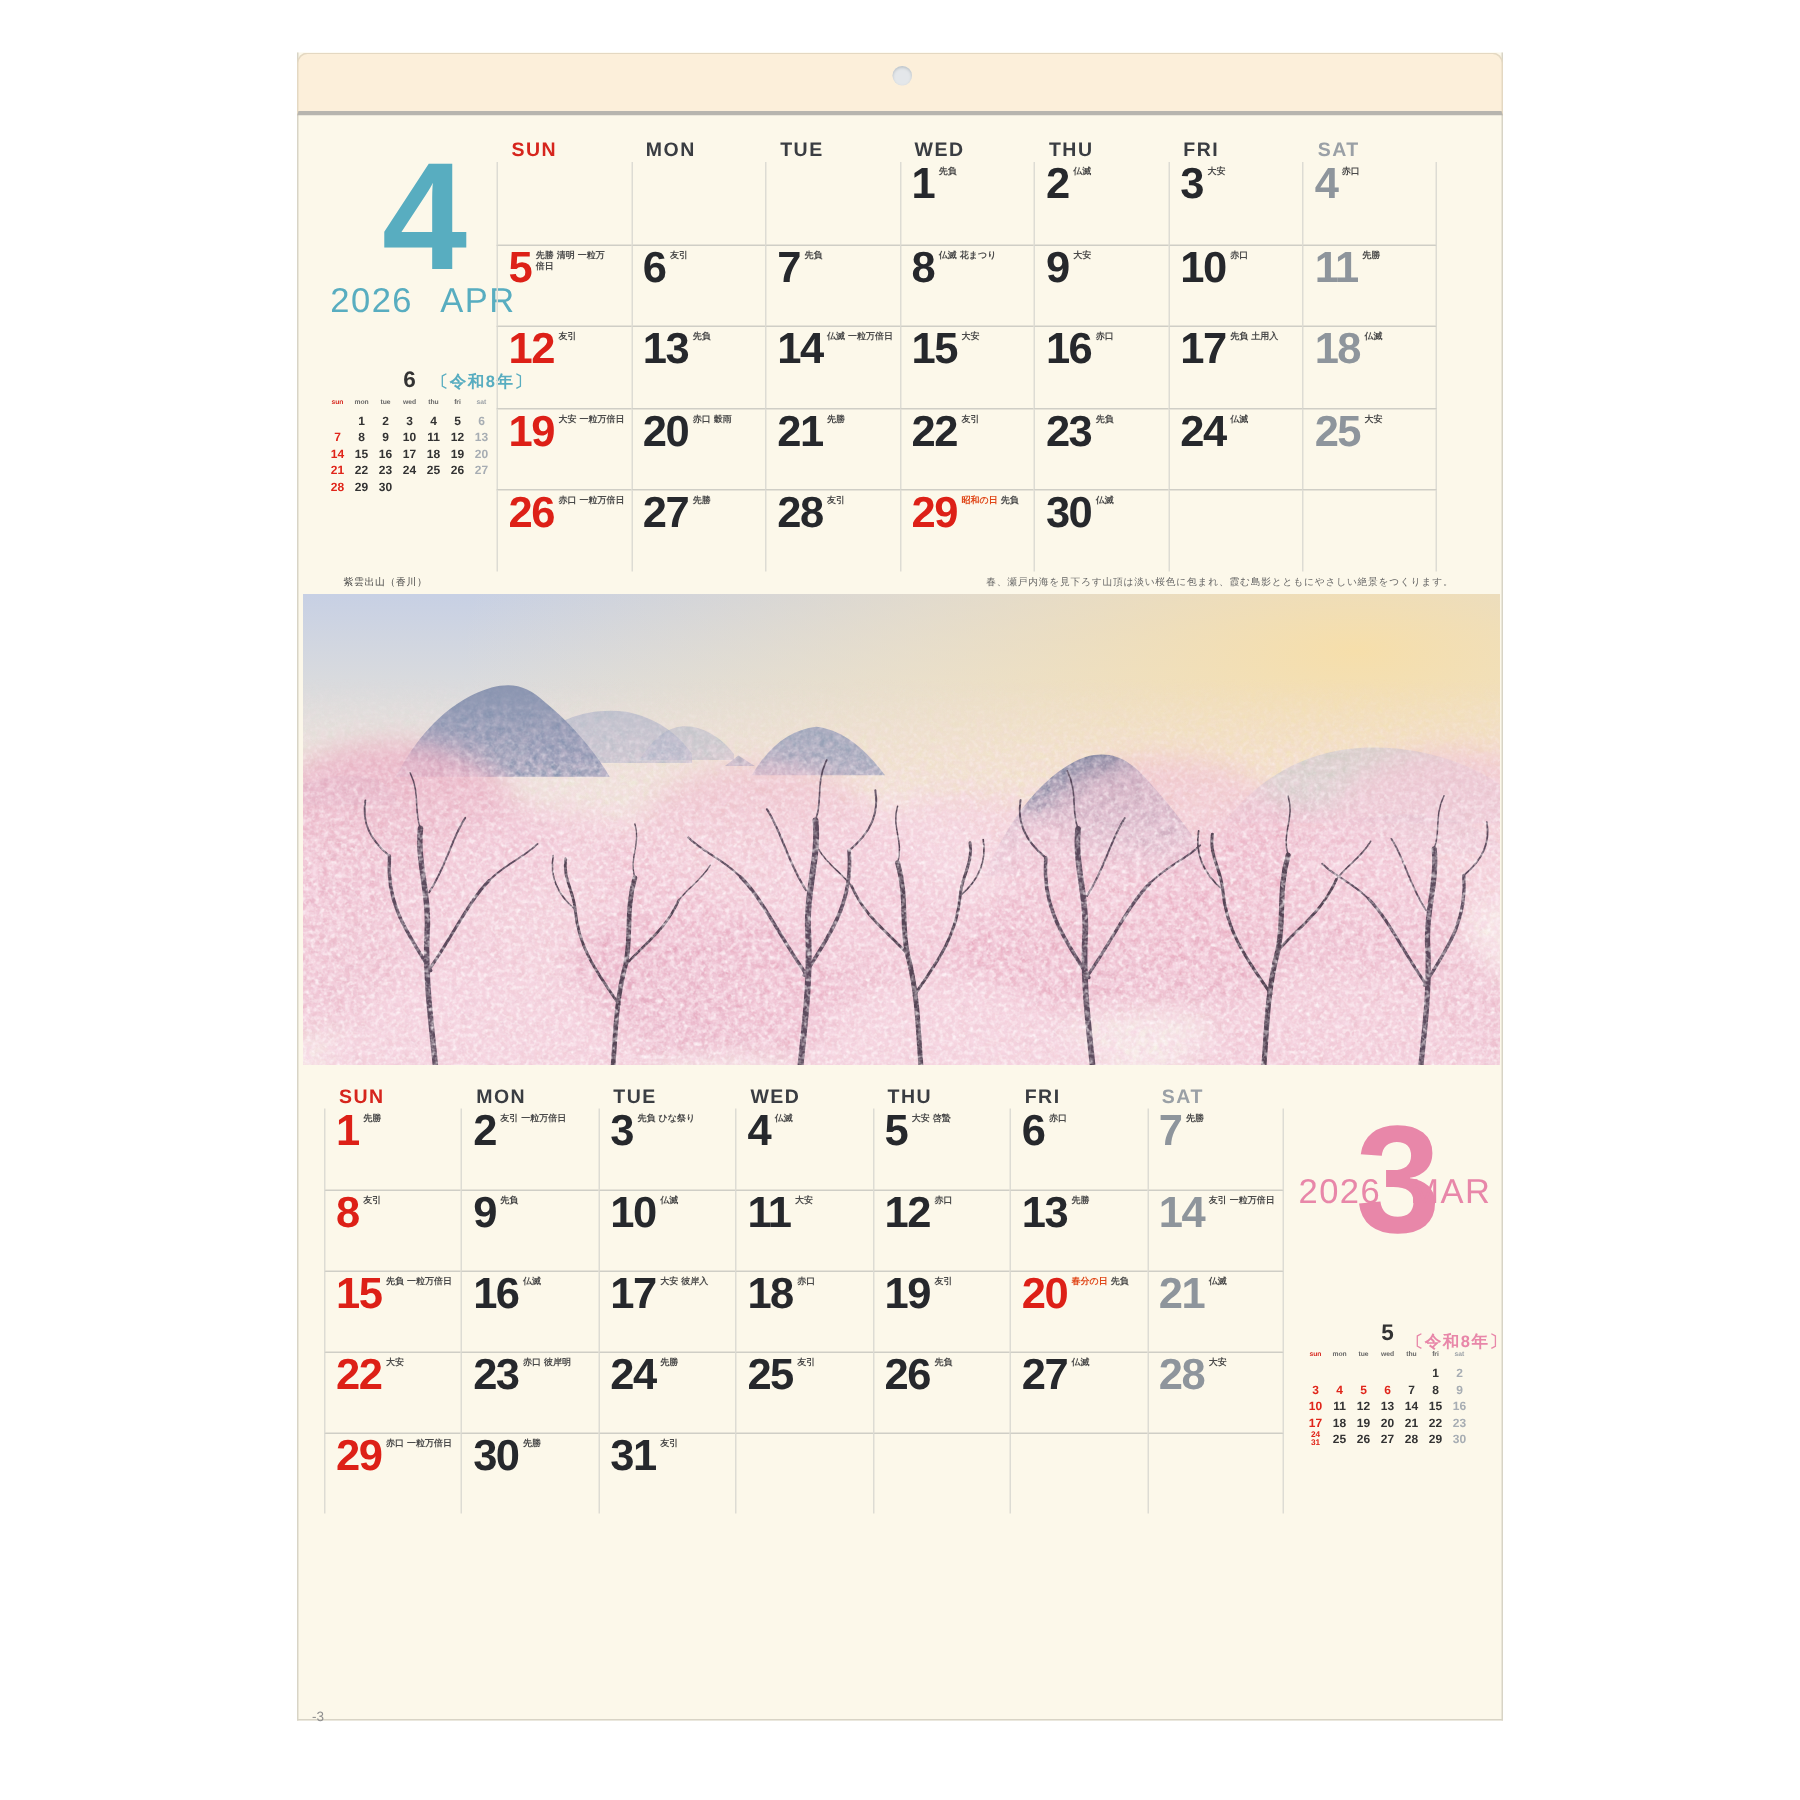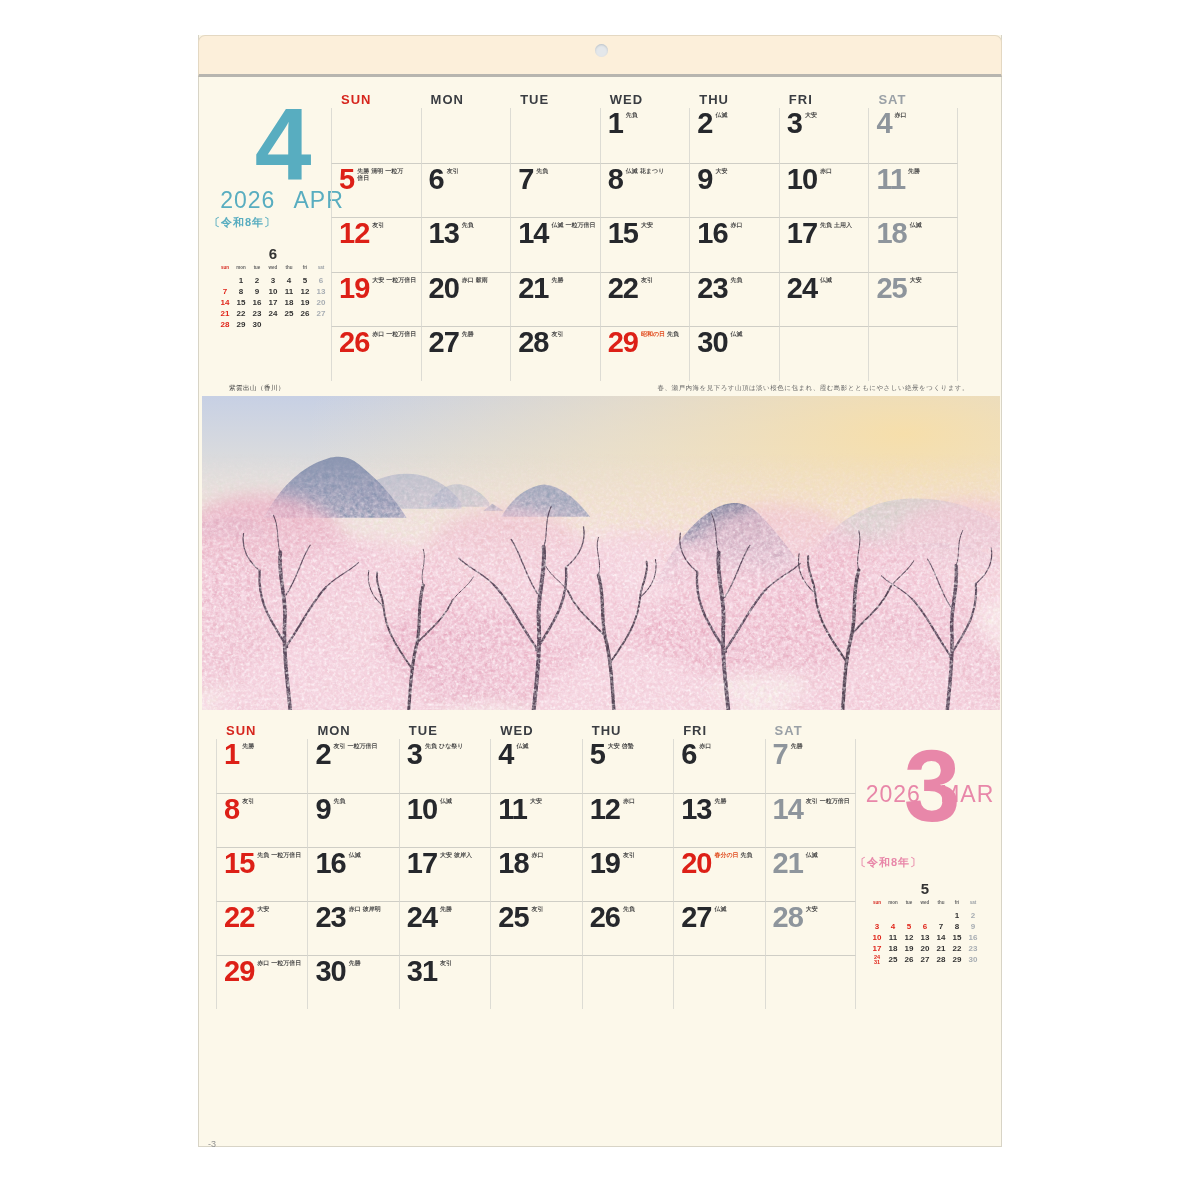--- a/index.html
+++ b/index.html
@@ -7,21 +7,21 @@
   .canvas{position:relative;width:1200px;height:1200px;background:#ffffff;overflow:hidden;}
   .page{position:absolute;left:198px;top:35px;width:804px;height:1112px;
         background:#fcf8ea;border:1px solid #d8d4c6;border-top:none;}
   .band{position:absolute;left:-1px;top:0;width:804px;height:42px;background:#fcefda;
         border-radius:7px 7px 0 0;border:1px solid #e4d8c2;border-bottom:3px solid #b7b5af;}
   .hole{position:absolute;left:396px;top:8px;width:13px;height:13px;border-radius:50%;
         background:#dfe6ee;box-shadow:inset 0 1px 2px #aab6c2;opacity:.8;}
   
   .bignum{position:absolute;line-height:1;font-weight:700;font-size:102px;letter-spacing:-2px;text-align:center;}
   .ym{position:absolute;font-weight:400;font-size:23px;letter-spacing:1px;word-spacing:12px;text-align:center;}
-  .era{position:absolute;font-size:11px;letter-spacing:1px;text-align:left;font-weight:700;}
+  .era{position:absolute;font-size:11px;letter-spacing:1px;text-align:right;font-weight:700;margin-top:32px;}
   .teal{color:#58adc0;} .pink{color:#e887a9;}
   
   .bigcal{position:absolute;display:grid;}
   .cal-a{left:132px;top:57px;width:627px;grid-template-columns:repeat(7,1fr);grid-template-rows:16px repeat(5,54.6px);}
   .cal-m{left:17px;top:688px;width:640px;grid-template-columns:repeat(7,1fr);grid-template-rows:16px repeat(5,54px);}
   .wh{font-size:13px;font-weight:700;letter-spacing:1px;padding-left:10px;}
   .wh.sun{color:#d6251d;} .wh.wd{color:#3a3d42;} .wh.sat{color:#9aa0a6;}
   .cell{position:relative;border-left:1px solid #dddcd4;border-top:1px solid #cfcec6;padding:1px 0 0 7px;}
   .cell.r0{border-top:none;}
   .cell.c6{border-right:1px solid #dddcd4;}

